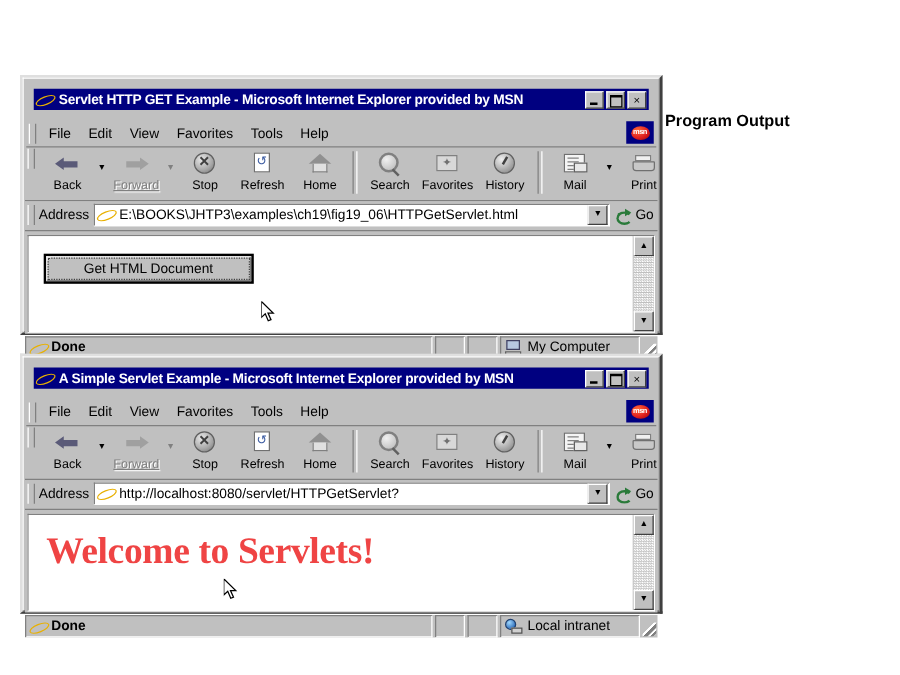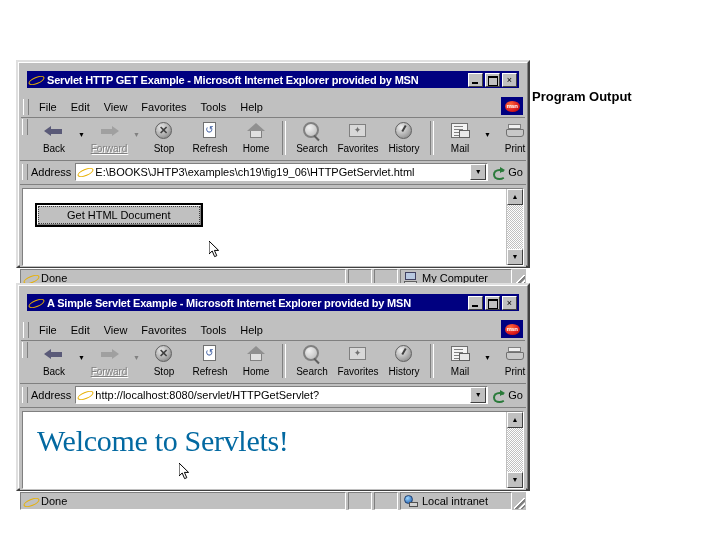--- a/index.html
+++ b/index.html
@@ -566,23 +566,23 @@
   .html-button .focus-rect {
     border: 1px dotted #404040;
     padding: 2px 28px;
     font-size: 11px;
     font-family: "Liberation Sans", sans-serif;
     color: #000;
     white-space: nowrap;
   }
   .welcome-heading {
     font-family: "Liberation Serif", serif;
-    font-weight: normal;
+    font-weight: bold;
     font-size: 30px;
-    color: #0369a1;
+    color: #ef4444;
     padding: 12px 0 0 14px;
     letter-spacing: -0.3px;
   }
   .cursor {
     position: absolute;
     width: 12px; height: 17px;
     pointer-events: none;
   }
 
   
@@ -601,21 +601,21 @@
     border-bottom: 1px solid #ffffff;
     box-sizing: border-box;
     display: flex;
     align-items: center;
     padding: 0 3px;
     font-size: 11px;
     color: #000;
     white-space: nowrap;
     overflow: hidden;
   }
-  .status-main { flex: 1 1 auto; min-width: 0; }
+  .status-main { flex: 1 1 auto; min-width: 0; font-weight: bold; }
   .status-sm { width: 24px; flex: 0 0 auto; margin-left: 2px; }
   .status-zone { width: 112px; flex: 0 0 auto; margin-left: 2px; }
   .status-grip {
     width: 14px;
     flex: 0 0 auto;
     position: relative;
   }
   .status-grip:after {
     content: "";
     position: absolute;

